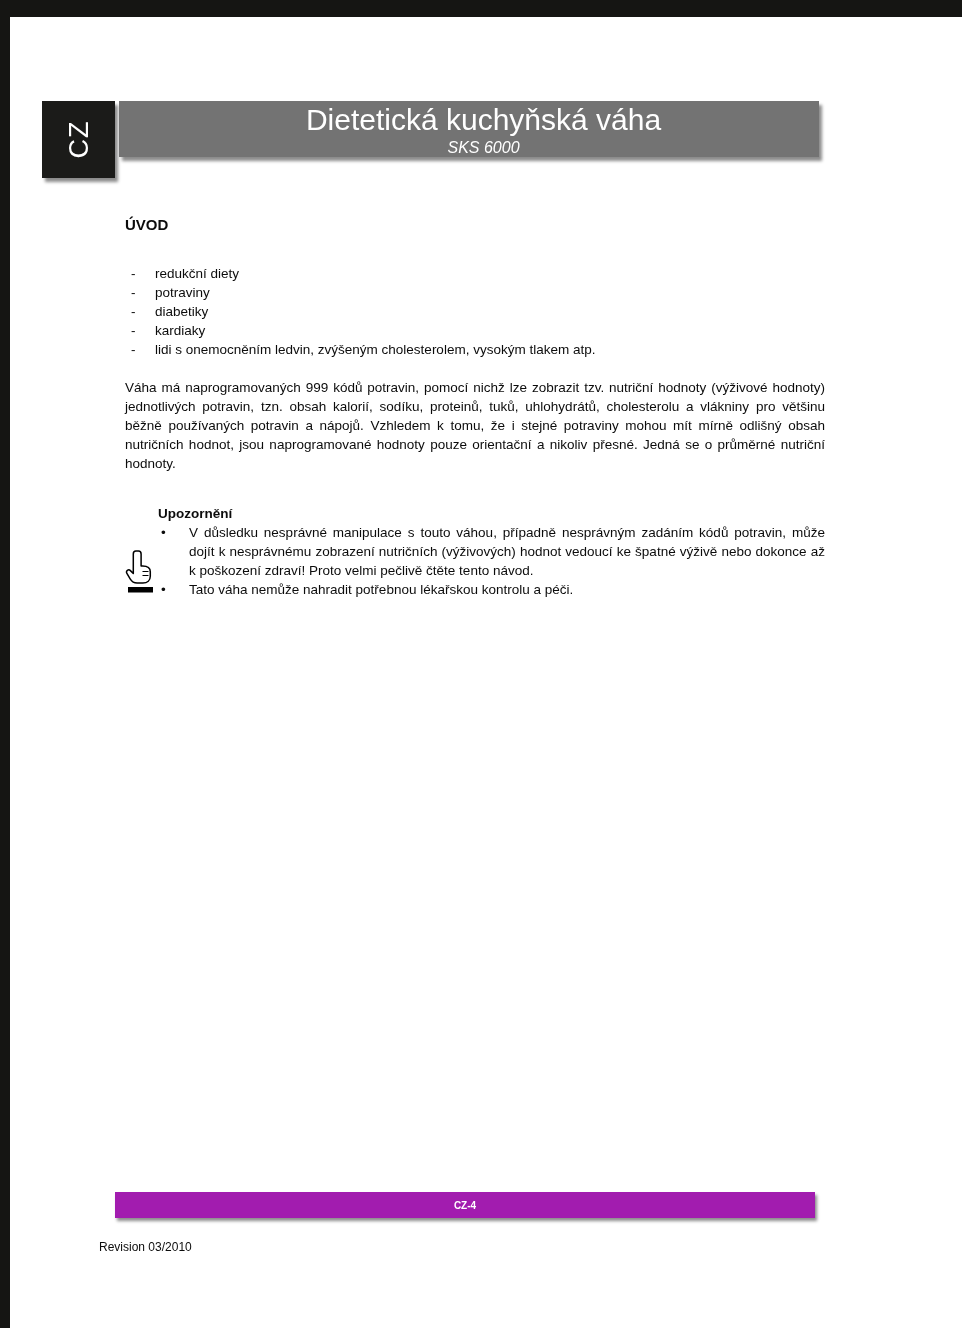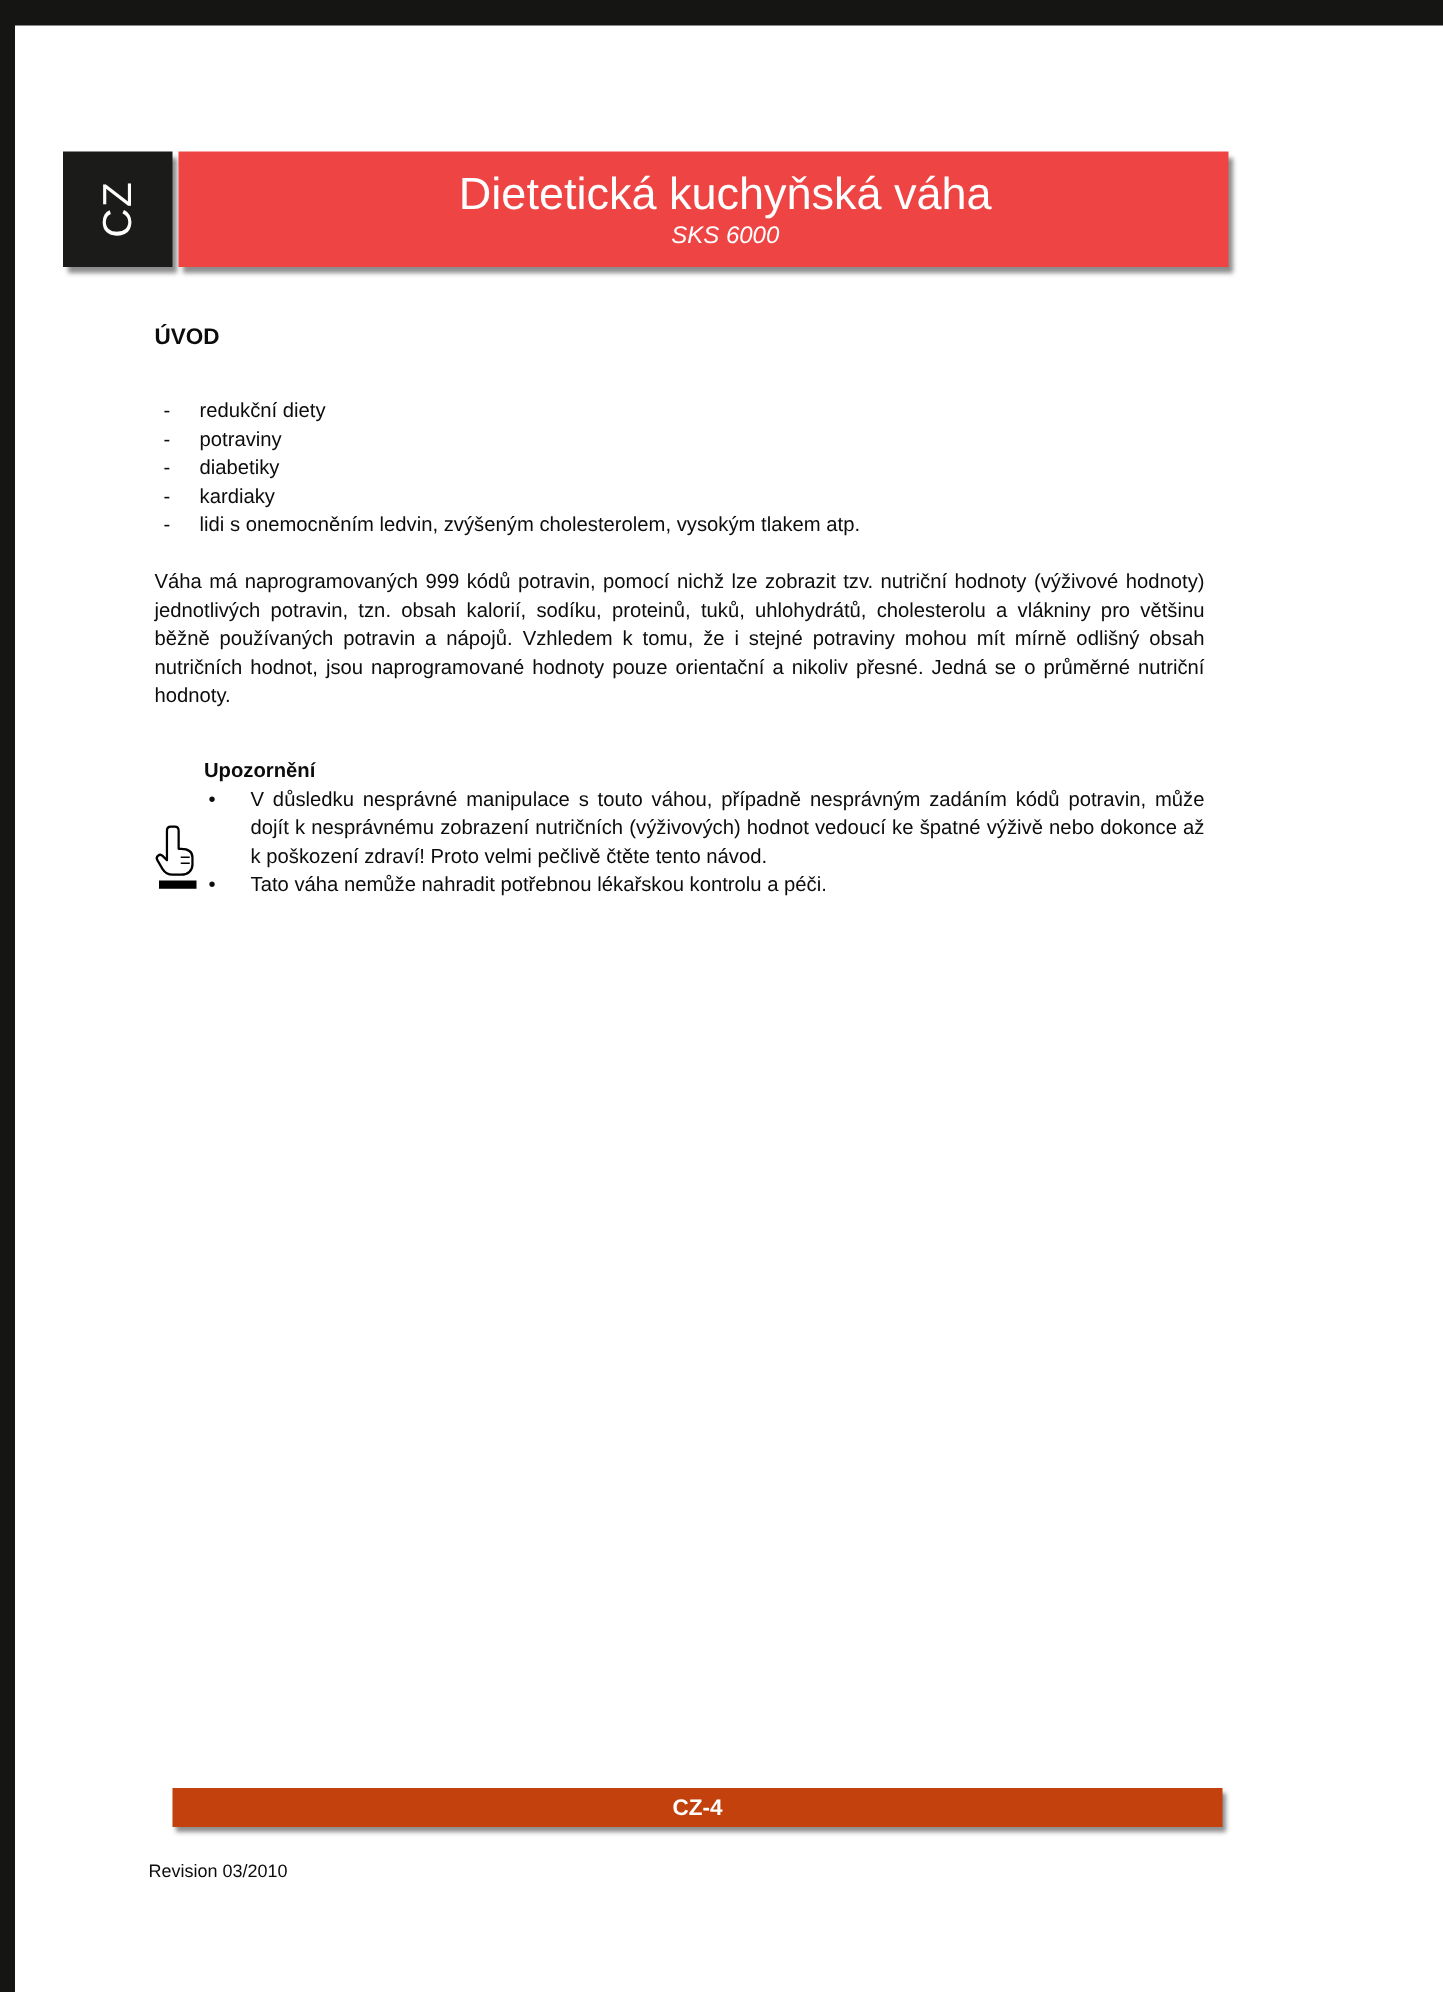--- a/index.html
+++ b/index.html
@@ -19,31 +19,31 @@
 
   
   .header { position: absolute; top: 101px; left: 42px; display: flex; }
   .cz-box {
     width: 73px; height: 77px; background: #1b1b19; color: #fff;
     display: flex; align-items: center; justify-content: center;
     box-shadow: 3px 4px 3px rgba(0,0,0,0.45);
   }
   .cz-box .vtext { transform: rotate(-90deg); font-size: 27px; letter-spacing: 1px; }
   .title-bar {
-    margin-left: 4px; width: 700px; height: 77px; background: #ef4444; color: #fff;
+    margin-left: 4px; width: 700px; height: 56px; background: #737373; color: #fff;
     display: flex; flex-direction: column; align-items: center; justify-content: center;
     box-shadow: 3px 4px 3px rgba(0,0,0,0.45);
     padding-left: 29px;
   }
   .title { font-size: 30px; line-height: 36px; }
   .subtitle { font-size: 16px; line-height: 19px; font-style: italic; }
 
   
   .content {
-    position: absolute; left: 103px; top: 215px; width: 700px;
+    position: absolute; left: 125px; top: 215px; width: 700px;
     font-size: 13.5px; line-height: 19px;
   }
   .uvod { font-size: 15px; font-weight: bold; margin: 0 0 30px 0; }
   .lead { margin: 0 0 2px 0; }
 
   .dash-list { margin: 0; padding: 0; list-style: none; }
   .dash-list li { display: flex; }
   .dash-list .mk { flex: 0 0 30px; padding-left: 6px; }
   .dash-list .tx { flex: 1; }
 
@@ -55,23 +55,23 @@
   .warn-title { font-weight: bold; margin: 0; }
   .bullet-list { margin: 0; padding: 0; list-style: none; }
   .bullet-list li { display: flex; }
   .bullet-list .mk { flex: 0 0 31px; padding-left: 3px; }
   .bullet-list .tx { flex: 1; text-align: justify; }
   .bullet-list li + li { margin-top: 0; }
 
   
   .footer-bar {
     position: absolute; left: 115px; top: 1192px; width: 700px; height: 26px;
-    background: #c2410c; color: #fff;
+    background: #a21caf; color: #fff;
     display: flex; align-items: center; justify-content: center;
-    font-size: 15px; font-weight: bold;
+    font-size: 10px; font-weight: bold;
     box-shadow: 2px 3px 3px rgba(0,0,0,0.45);
   }
   .revision { position: absolute; left: 99px; top: 1240px; font-size: 12px; }
 </style>
 </head>
 <body>
 
 <div class="top-bar"></div>
 <div class="left-bar"></div>
 

